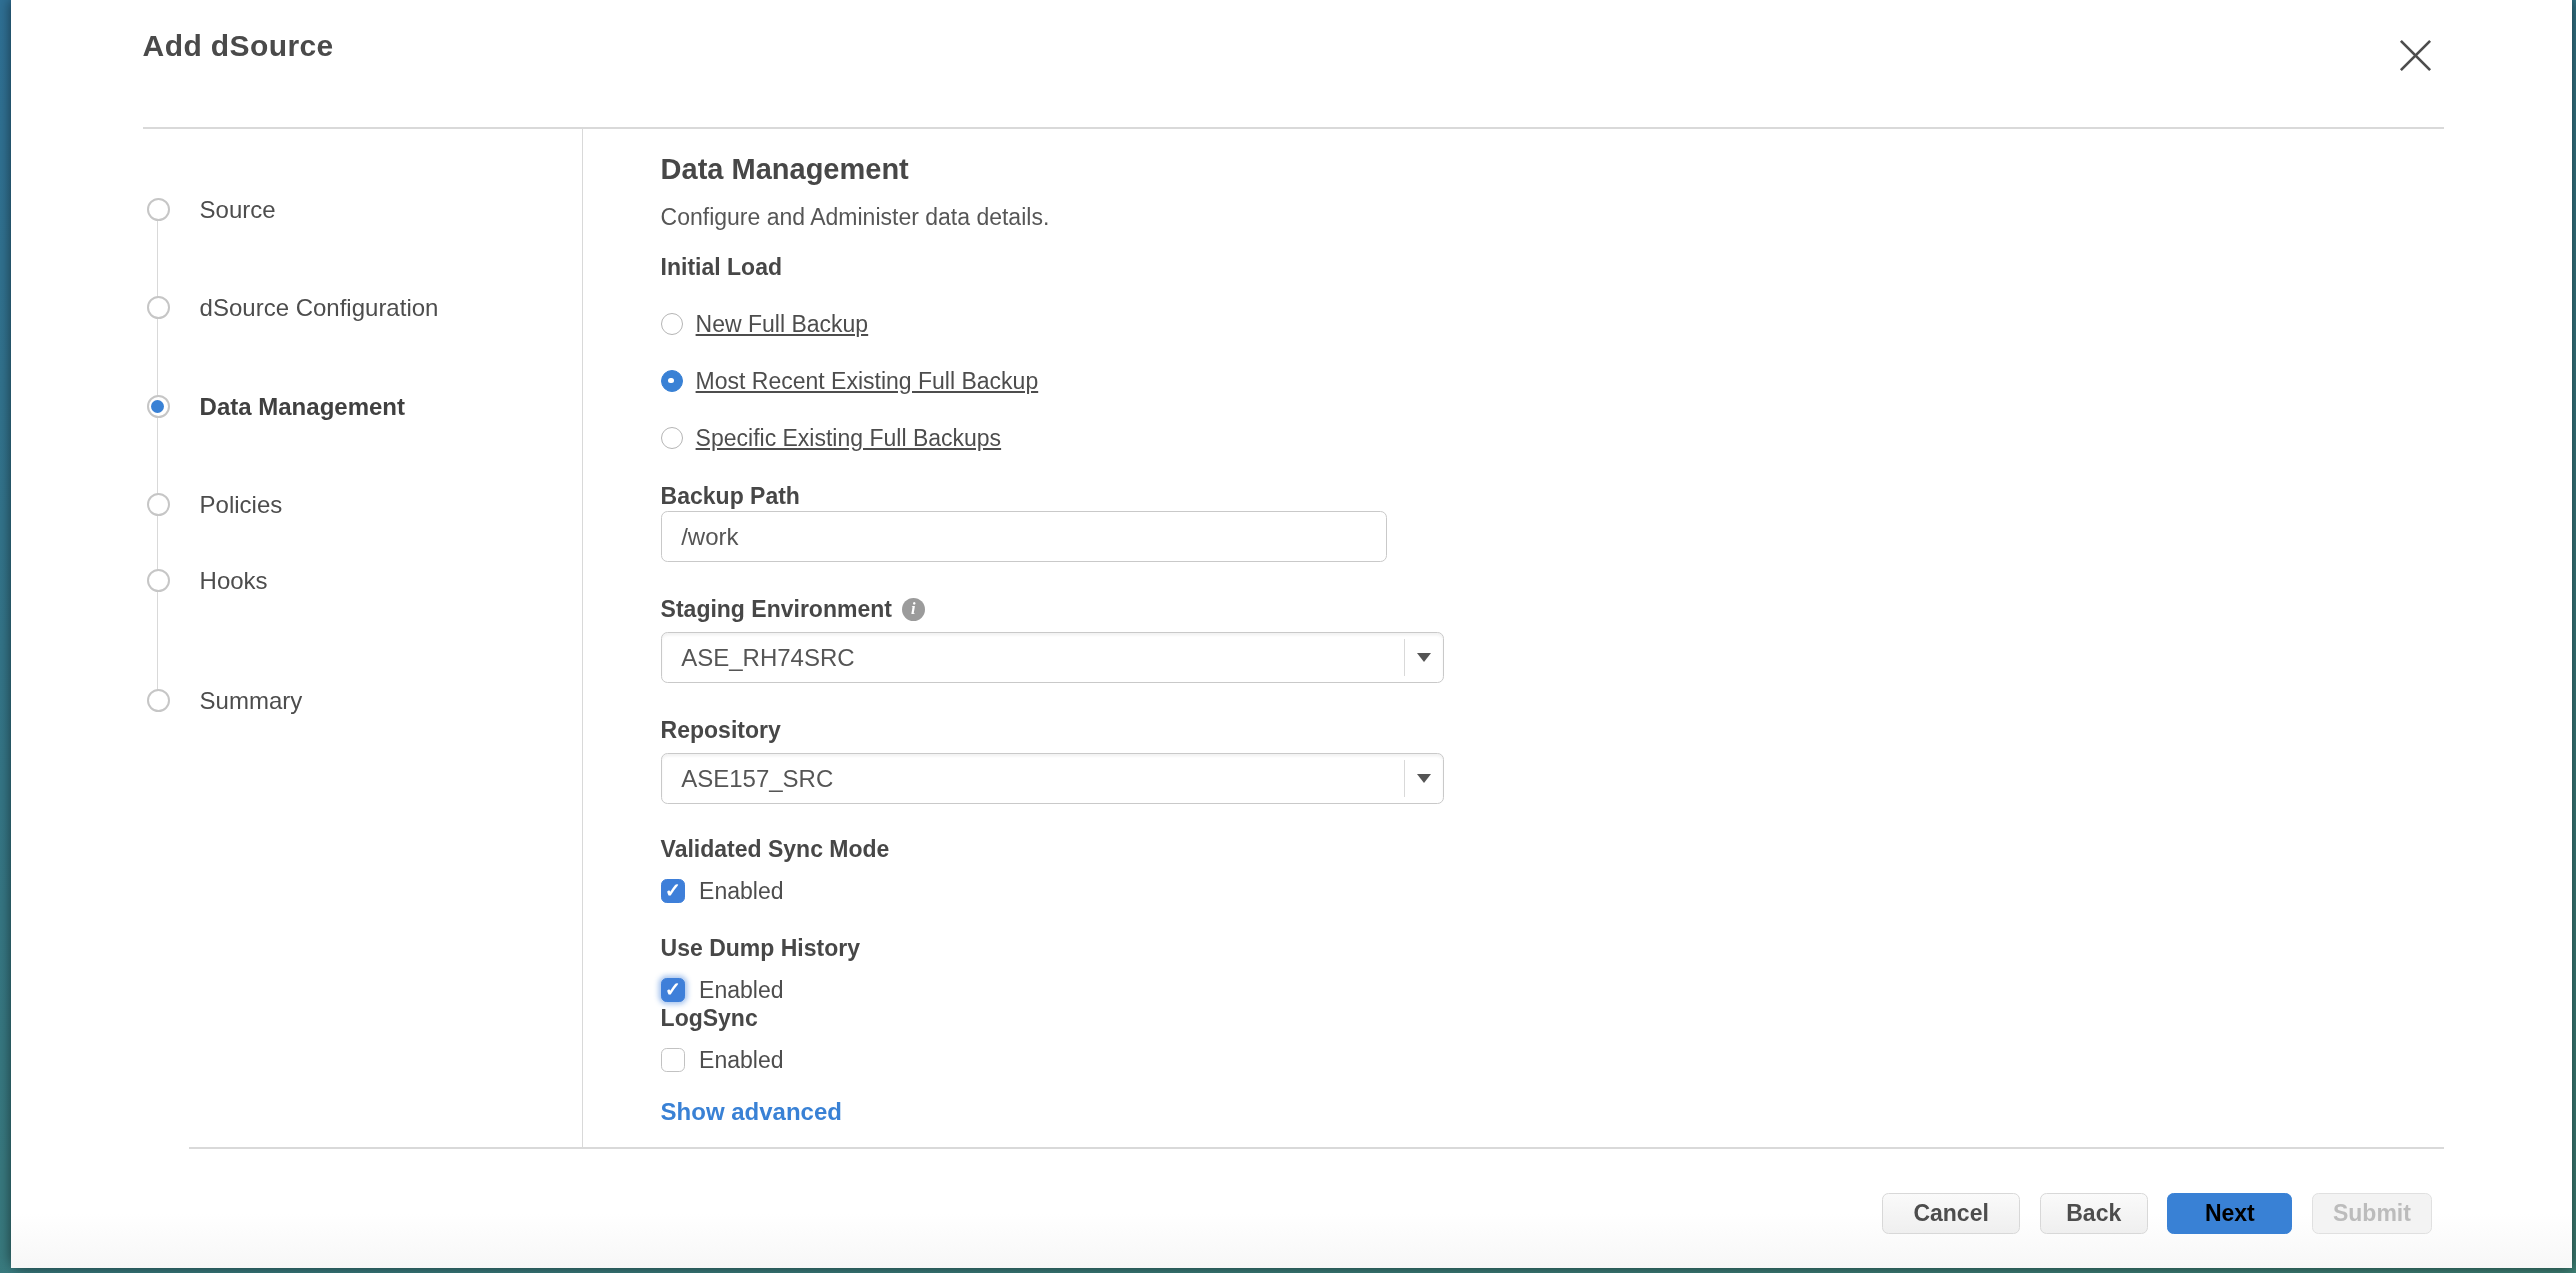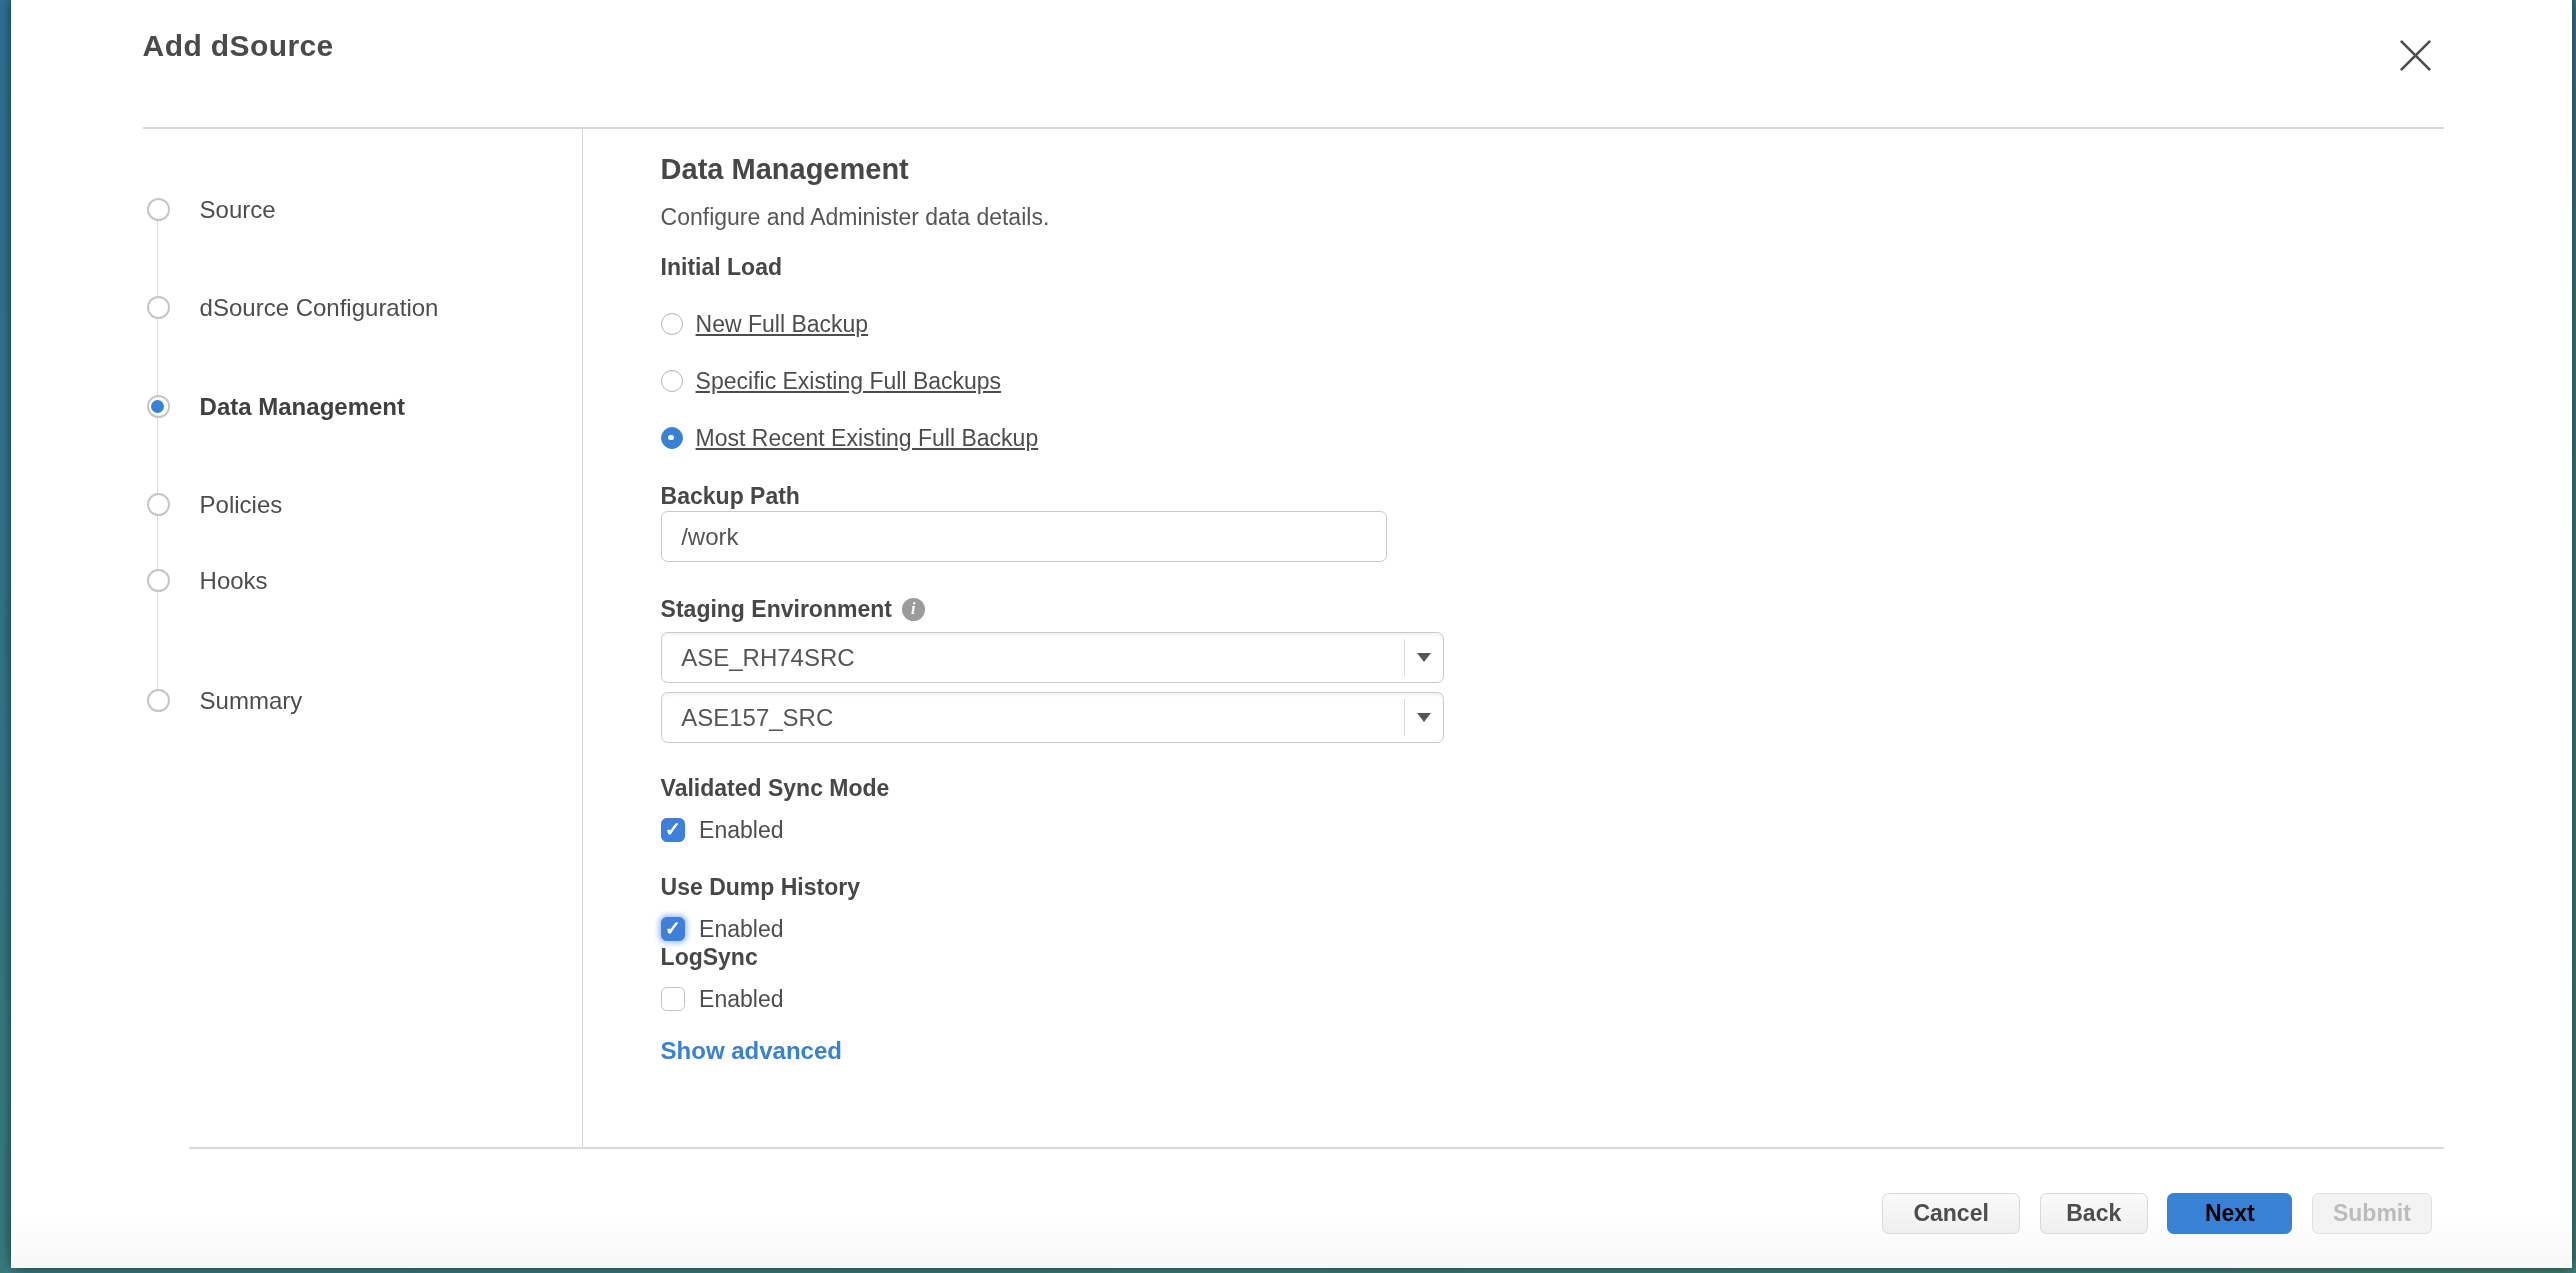--- a/index.html
+++ b/index.html
@@ -203,43 +203,44 @@
     <div class="content">
       <div class="content-heading">Data Management</div>
       <div class="content-sub">Configure and Administer data details.</div>
 
       <div class="field-label lbl-initial-load">Initial Load</div>
 
       <div class="radio-row r1">
         <span class="radio"></span>
         <span class="radio-label">New Full Backup</span>
       </div>
+      <div class="radio-row r2 selected">
+        <span class="radio"></span>
+        <span class="radio-label">Most Recent Existing Full Backup</span>
+      </div>
       <div class="radio-row r3">
         <span class="radio"></span>
         <span class="radio-label">Specific Existing Full Backups</span>
-      </div>
-      <div class="radio-row r2 selected">
-        <span class="radio"></span>
-        <span class="radio-label">Most Recent Existing Full Backup</span>
       </div>
 
       <div class="field-label lbl-backup-path">Backup Path</div>
       <input class="text-input" type="text" value="/work" style="">
 
       <div class="field-label lbl-staging">
         <span>Staging Environment</span>
         <span class="info-icon">i</span>
       </div>
       <div class="select">
         <span class="select-value">ASE_RH74SRC</span>
         <span class="select-caret-zone">
           <span class="caret"></span>
         </span>
       </div>
 
+      <div class="field-label lbl-repo">Repository</div>
       <div class="select">
         <span class="select-value">ASE157_SRC</span>
         <span class="select-caret-zone">
           <span class="caret"></span>
         </span>
       </div>
 
       <div class="field-label lbl-vsync">Validated Sync Mode</div>
       <div class="check-row checked">
         <span class="checkbox"></span>

